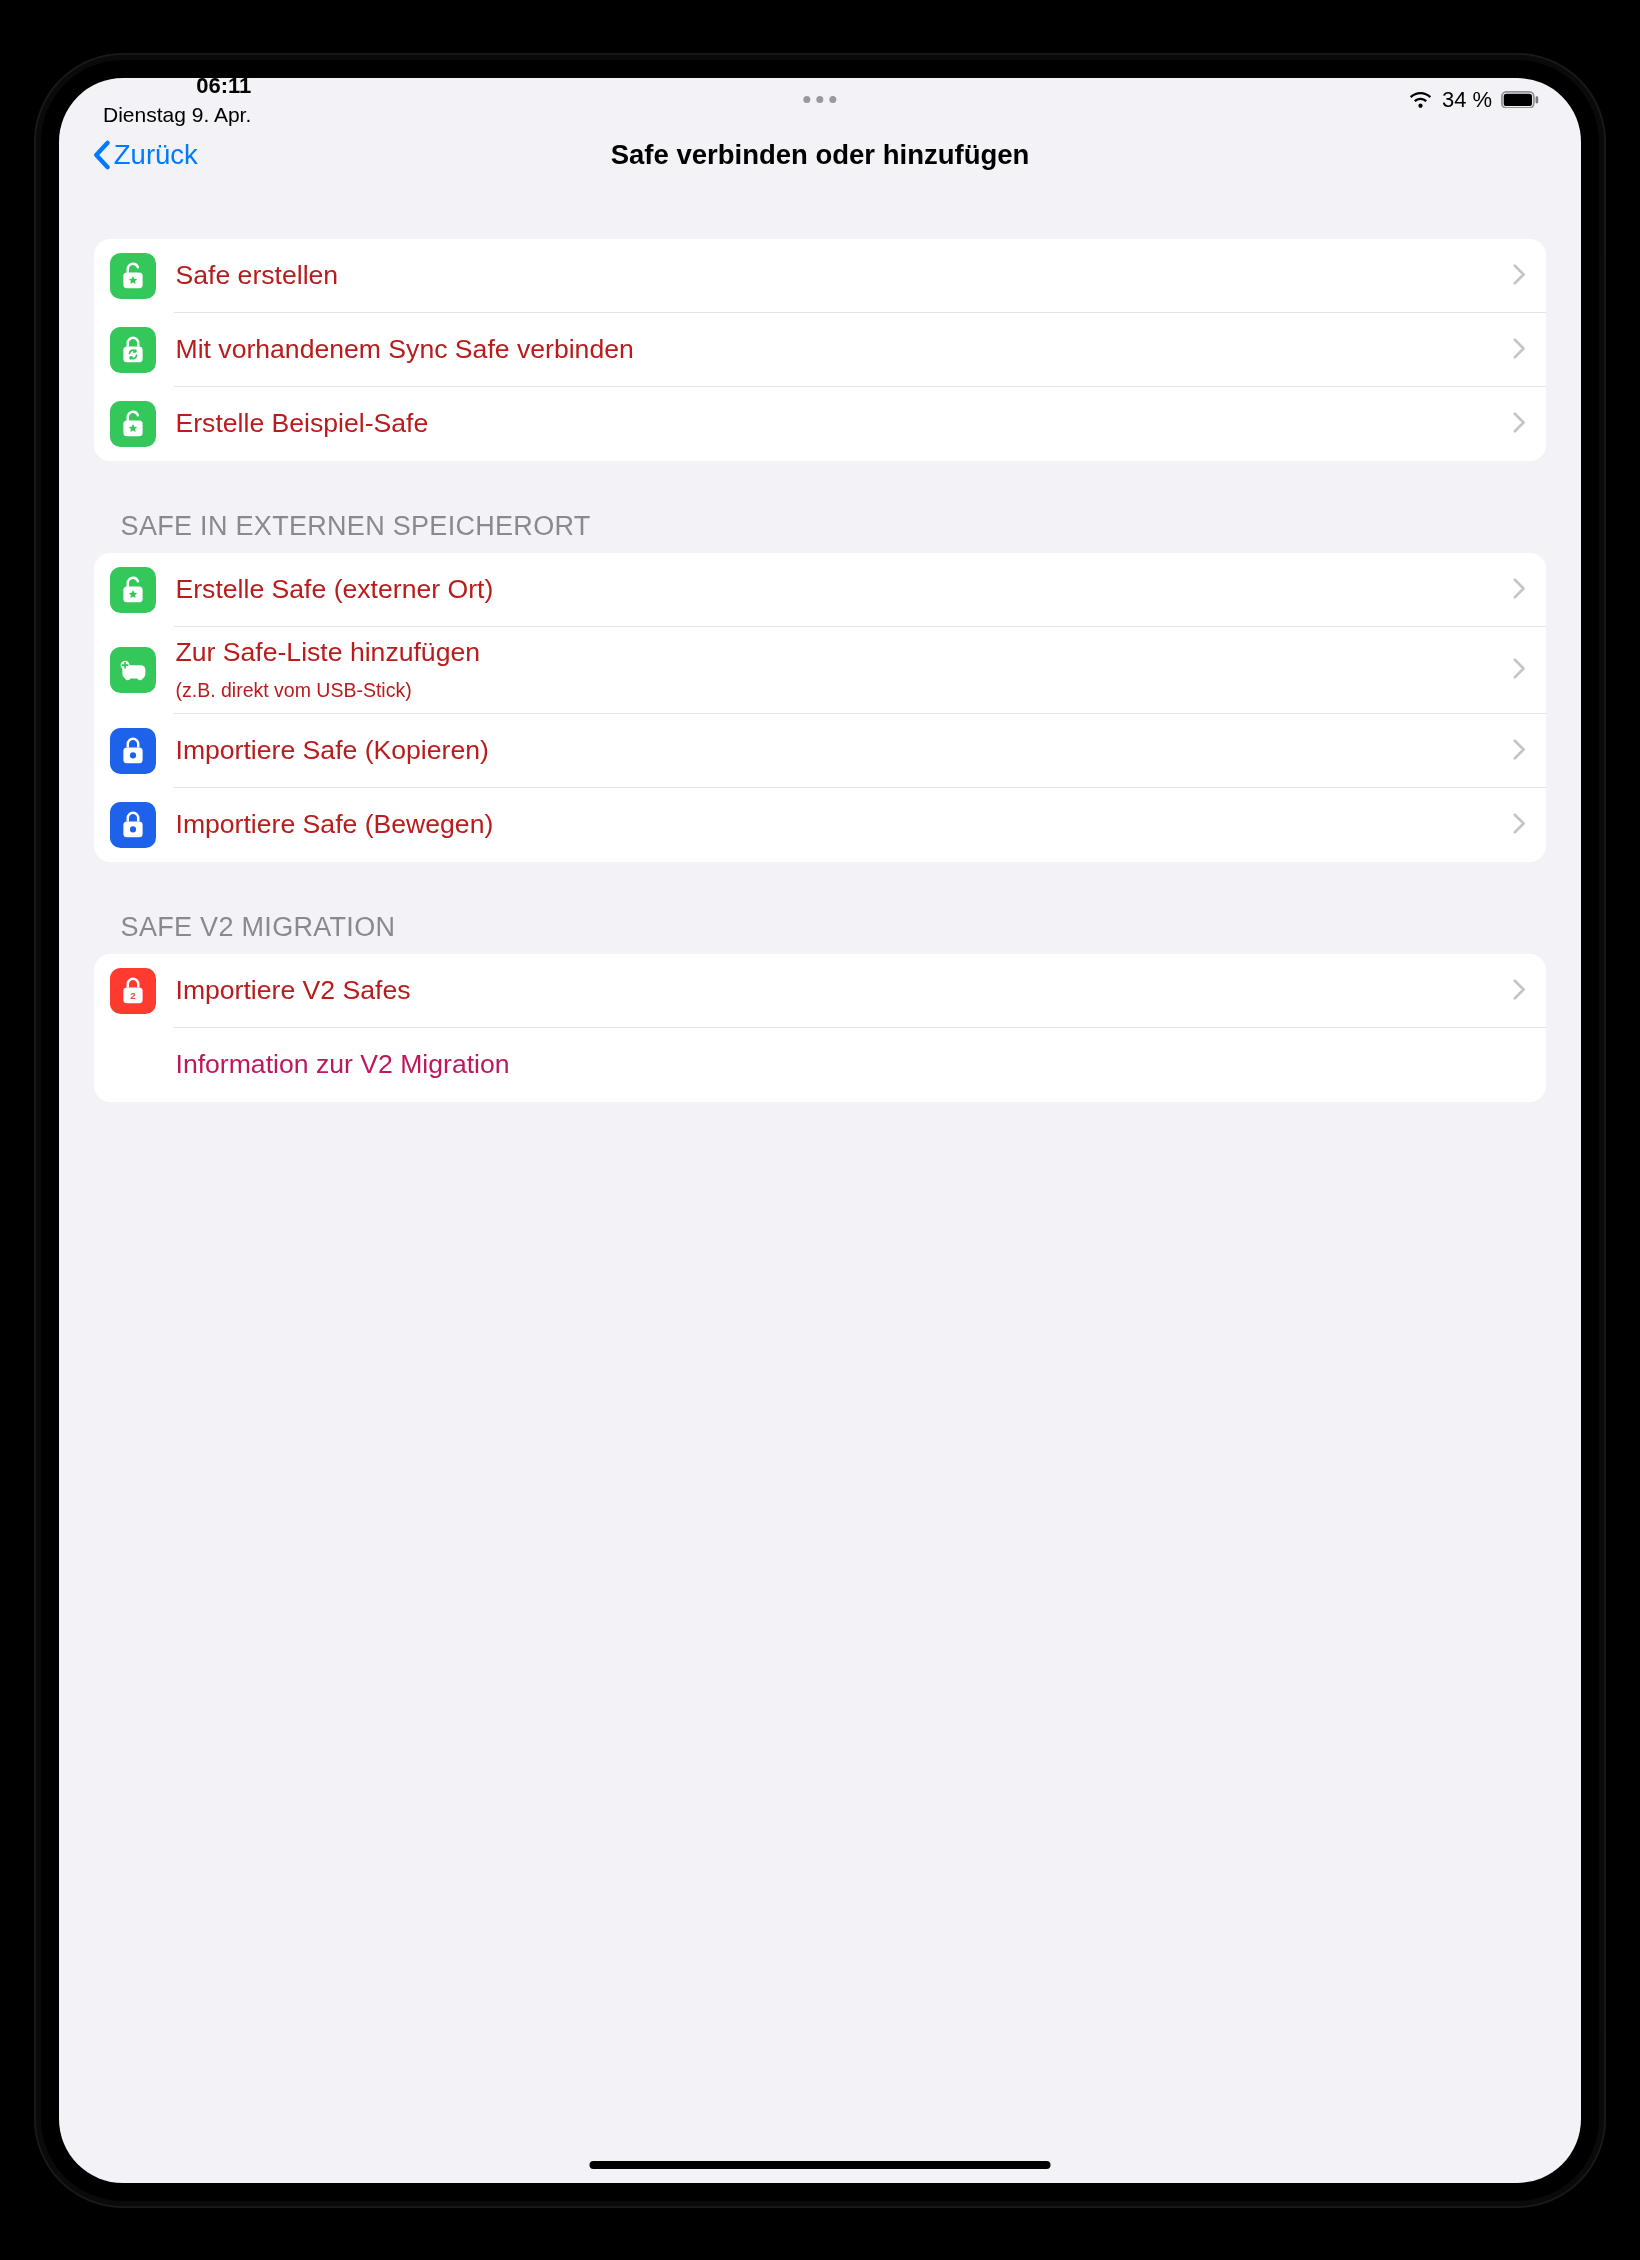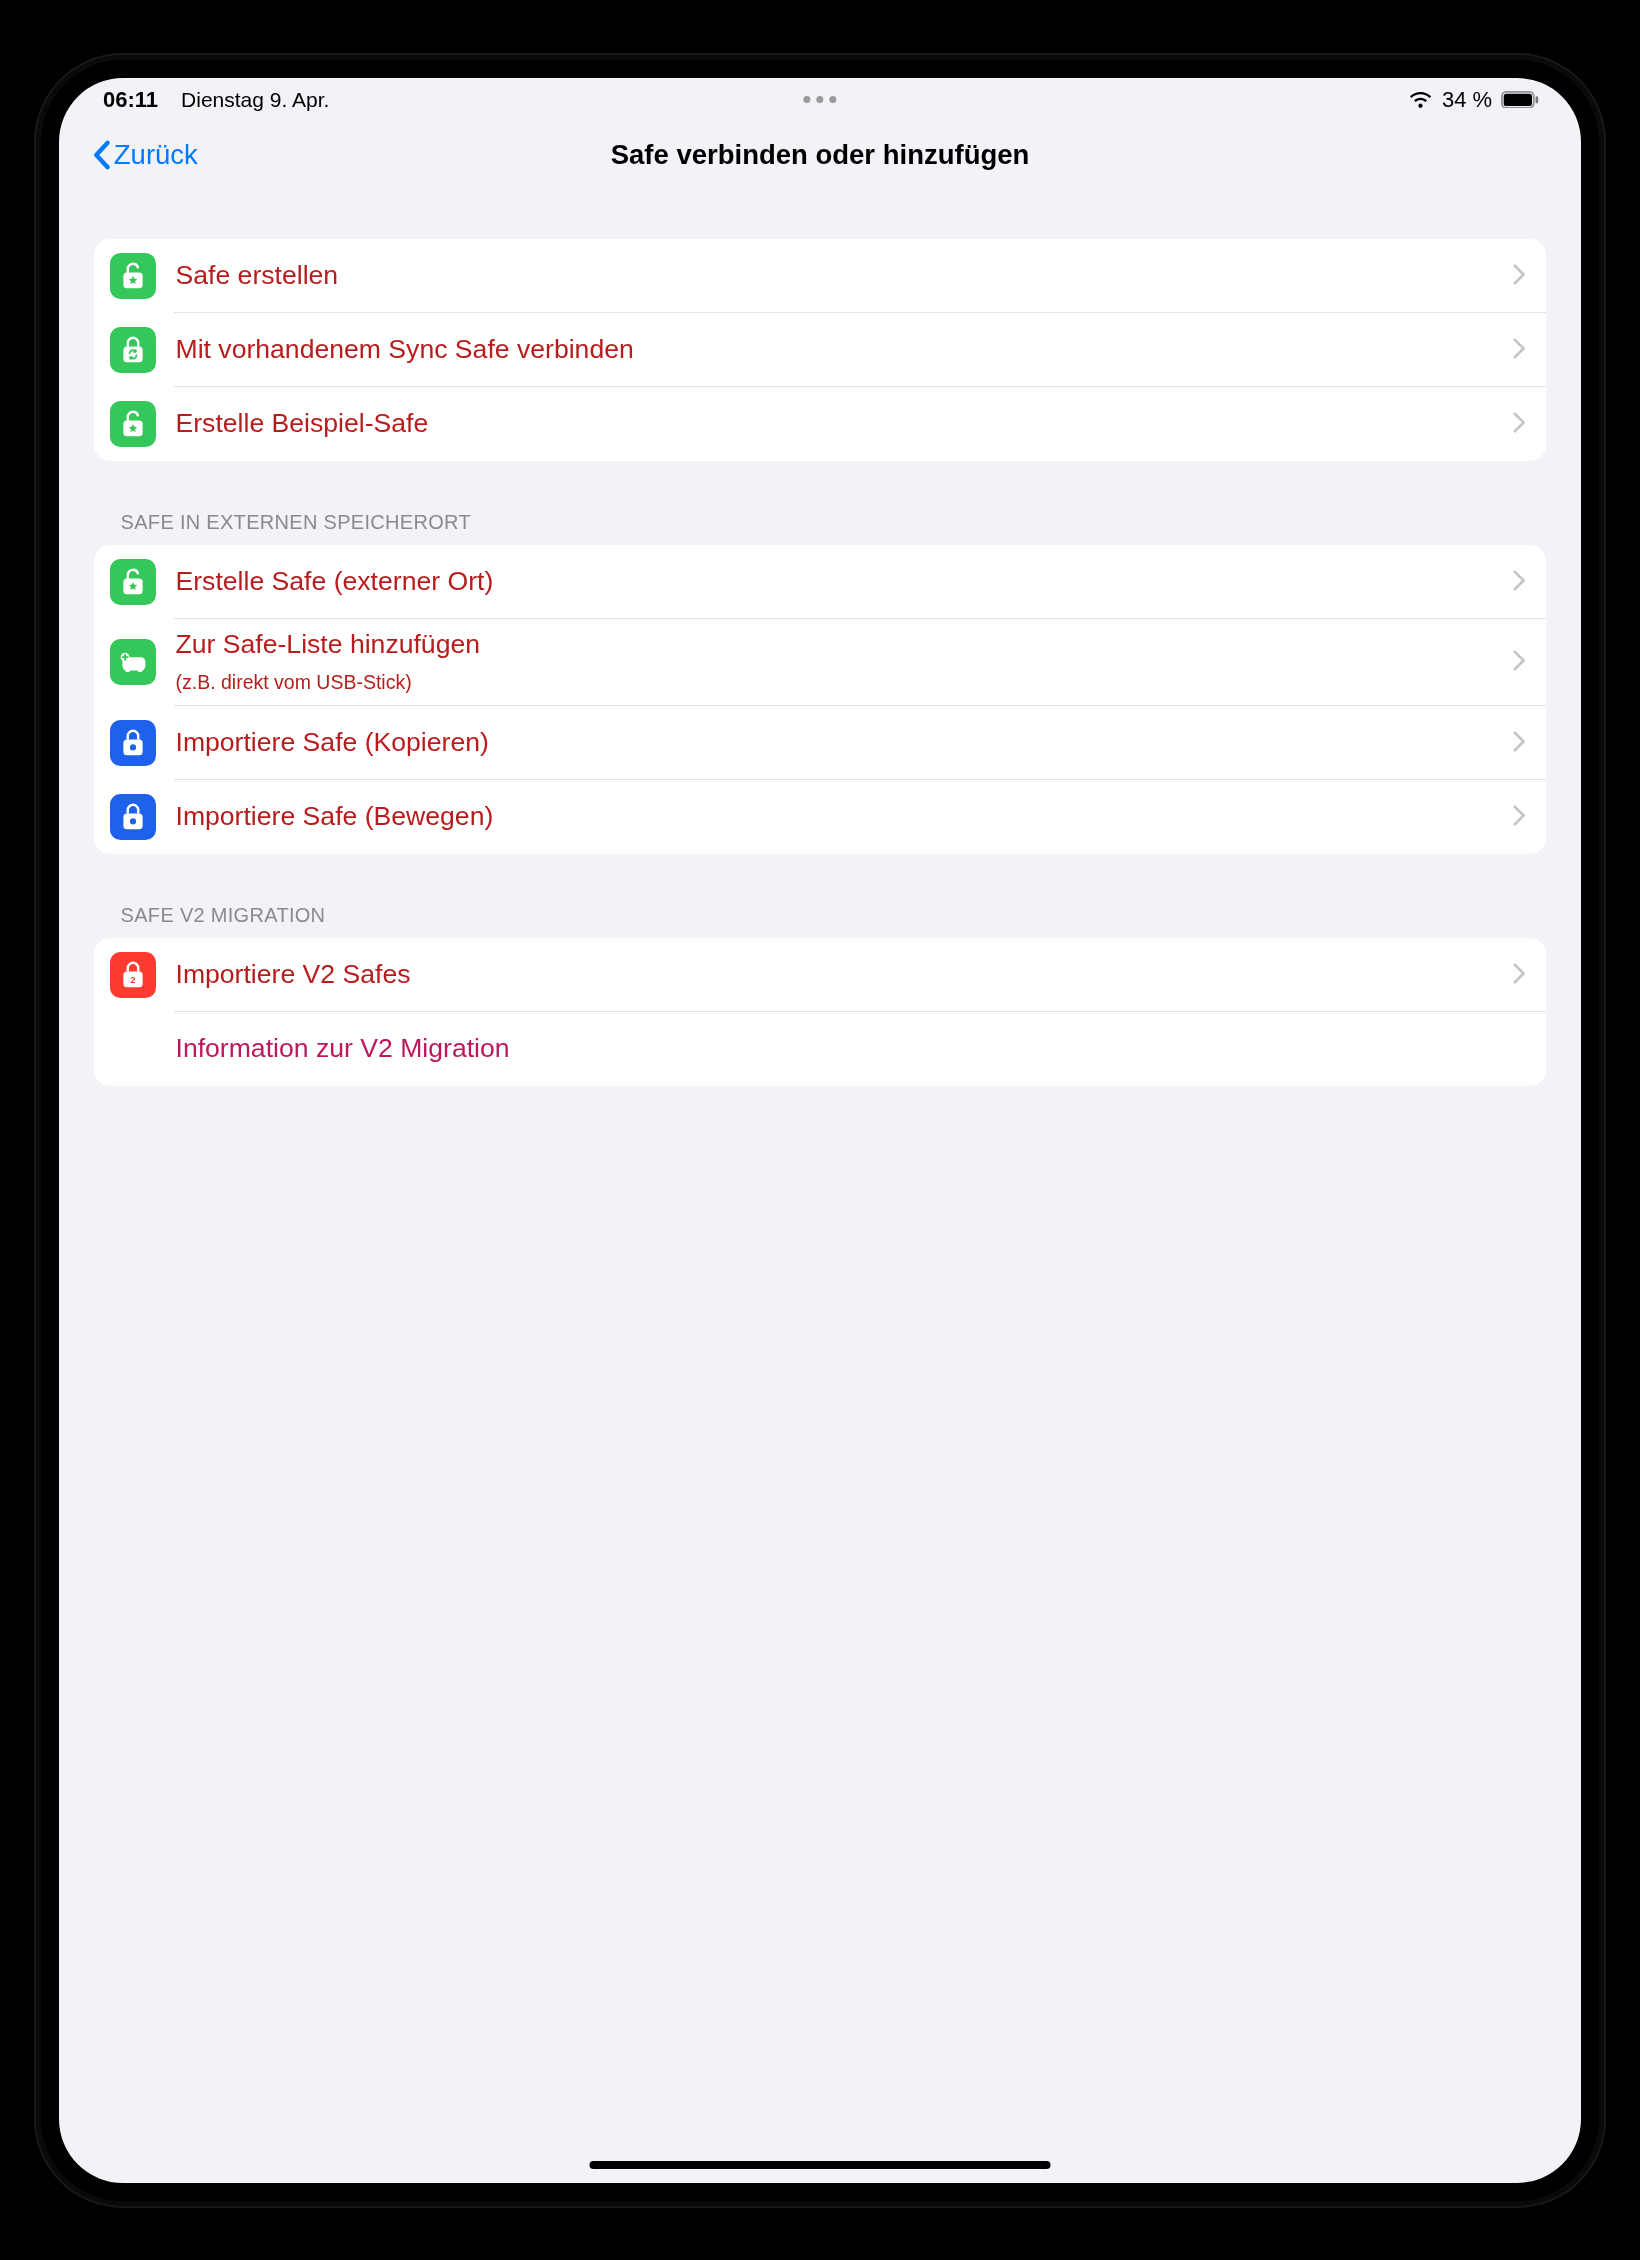--- a/index.html
+++ b/index.html
@@ -50,22 +50,23 @@
     align-items: center;
     justify-content: space-between;
     padding: 0 41px 0 44px;
     font-size: 22px;
     font-weight: 600;
     color: #000;
     position: relative;
   }
   .status-left {
     display: flex;
-    align-items: center;
-    gap: 23px;
+    align-items: flex-end;
+    gap: 4px;
+    flex-direction: column;
   }
   .status-time {
     font-weight: 600;
   }
   .status-date {
     font-weight: 500;
     font-size: 21px;
   }
   .status-center {
     position: absolute;
@@ -121,21 +122,21 @@
     overflow-y: auto;
     padding: 0 35px;
   }
   .section {
     margin-top: 50px;
   }
   .section:first-child {
     margin-top: 51px;
   }
   .section-header {
-    font-size: 20px;
+    font-size: 27px;
     font-weight: 400;
     color: #8a8a8e;
     letter-spacing: 0.3px;
     padding: 0 26.6px 10.6px 26.6px;
     text-transform: uppercase;
   }
   .section-group {
     background: #fff;
     border-radius: 16px;
     overflow: hidden;

